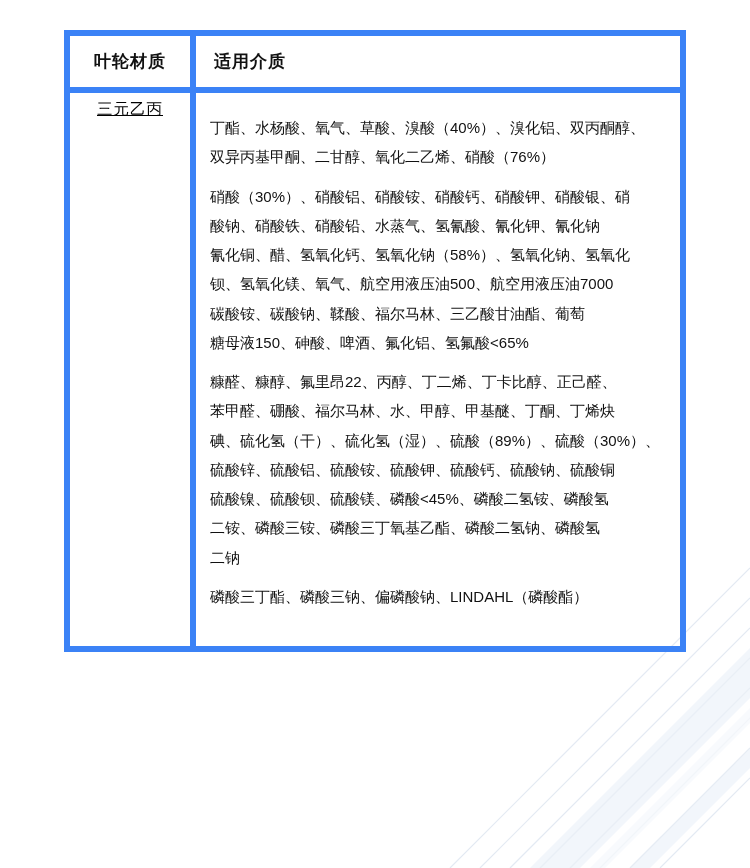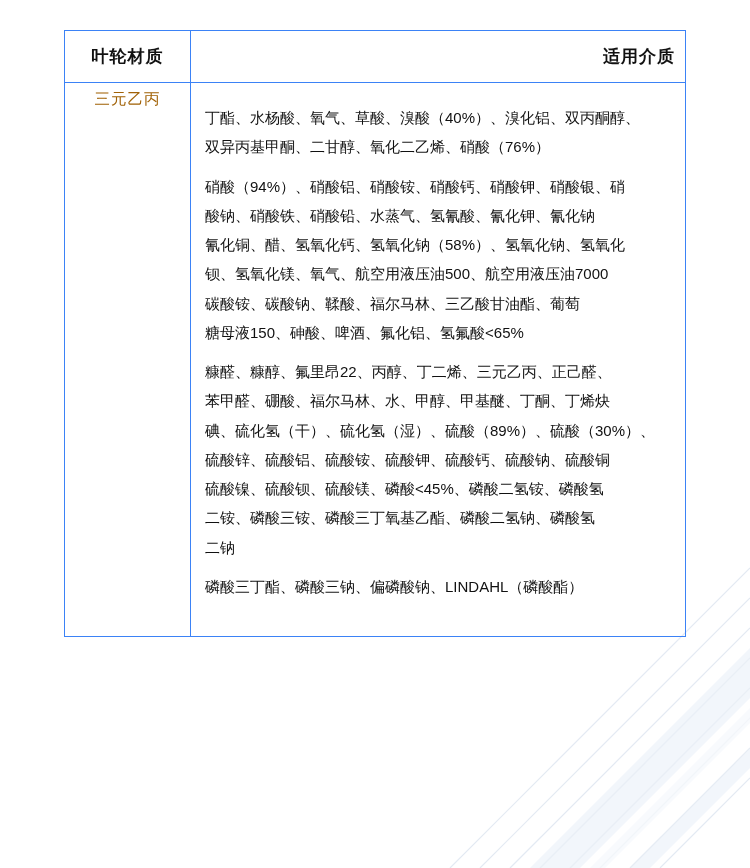--- a/index.html
+++ b/index.html
@@ -36,51 +36,52 @@
 
   table.spec-table {
     border-collapse: collapse;
     width: 622px;
     table-layout: fixed;
     background: transparent;
   }
 
   table.spec-table th,
   table.spec-table td {
-    border: 1px solid #3b82f6;
+    border: 6px solid #3b82f6;
     vertical-align: top;
     background: transparent;
   }
 
   th.col-head {
     font-size: 17px;
     font-weight: bold;
     color: #111;
     padding: 14px 10px 14px 10px;
     text-align: center;
     height: 52px;
     box-sizing: border-box;
     letter-spacing: 1px;
   }
   th.col-head.left-head {
     width: 126px;
   }
   th.col-head.right-head {
-    text-align: right;
+    text-align: left;
     padding-left: 18px;
   }
 
   td.material-cell {
     width: 126px;
     text-align: center;
     vertical-align: middle;
     font-size: 15.5px;
-    color: #a16207;
+    color: #000000;
     letter-spacing: 1px;
     padding: 6px 4px;
+    text-decoration: underline;
   }
 
   td.media-cell {
     padding: 20px 14px 31px 14px;
     font-size: 15px;
     color: #111;
     line-height: 1.95;
   }
 
   .media-group {
@@ -127,29 +128,29 @@
     </thead>
     <tbody>
       <tr>
         <td class="material-cell">三元乙丙</td>
         <td class="media-cell">
           <div class="media-group">
             <div class="media-line">丁酯、水杨酸、氧气、草酸、溴酸（40%）、溴化铝、双丙酮醇、</div>
             <div class="media-line">双异丙基甲酮、二甘醇、氧化二乙烯、硝酸（76%）</div>
           </div>
           <div class="media-group">
-            <div class="media-line">硝酸（94%）、硝酸铝、硝酸铵、硝酸钙、硝酸钾、硝酸银、硝</div>
+            <div class="media-line">硝酸（30%）、硝酸铝、硝酸铵、硝酸钙、硝酸钾、硝酸银、硝</div>
             <div class="media-line">酸钠、硝酸铁、硝酸铅、水蒸气、氢氰酸、氰化钾、氰化钠</div>
             <div class="media-line">氰化铜、醋、氢氧化钙、氢氧化钠（58%）、氢氧化钠、氢氧化</div>
             <div class="media-line">钡、氢氧化镁、氧气、航空用液压油500、航空用液压油7000</div>
             <div class="media-line">碳酸铵、碳酸钠、鞣酸、福尔马林、三乙酸甘油酯、葡萄</div>
             <div class="media-line">糖母液150、砷酸、啤酒、氟化铝、氢氟酸&lt;65%</div>
           </div>
           <div class="media-group">
-            <div class="media-line">糠醛、糠醇、氟里昂22、丙醇、丁二烯、三元乙丙、正己醛、</div>
+            <div class="media-line">糠醛、糠醇、氟里昂22、丙醇、丁二烯、丁卡比醇、正己醛、</div>
             <div class="media-line">苯甲醛、硼酸、福尔马林、水、甲醇、甲基醚、丁酮、丁烯炔</div>
             <div class="media-line">碘、硫化氢（干）、硫化氢（湿）、硫酸（89%）、硫酸（30%）、</div>
             <div class="media-line">硫酸锌、硫酸铝、硫酸铵、硫酸钾、硫酸钙、硫酸钠、硫酸铜</div>
             <div class="media-line">硫酸镍、硫酸钡、硫酸镁、磷酸&lt;45%、磷酸二氢铵、磷酸氢</div>
             <div class="media-line">二铵、磷酸三铵、磷酸三丁氧基乙酯、磷酸二氢钠、磷酸氢</div>
             <div class="media-line">二钠</div>
           </div>
           <div class="media-group">
             <div class="media-line">磷酸三丁酯、磷酸三钠、偏磷酸钠、LINDAHL（磷酸酯）</div>
           </div>

